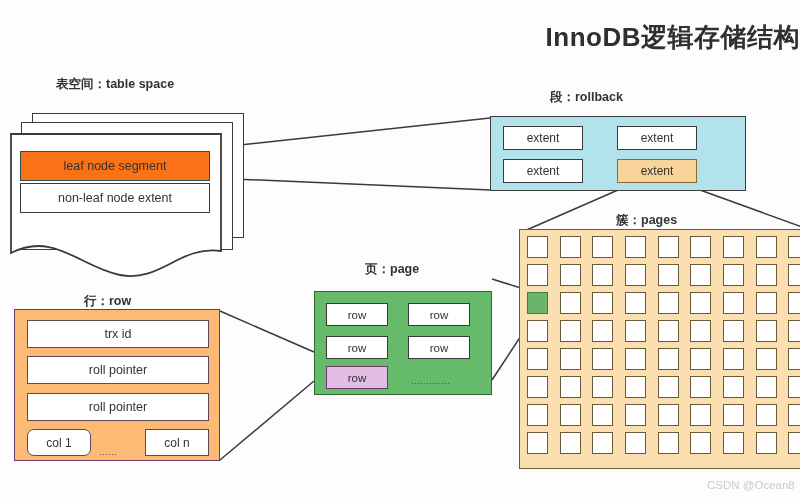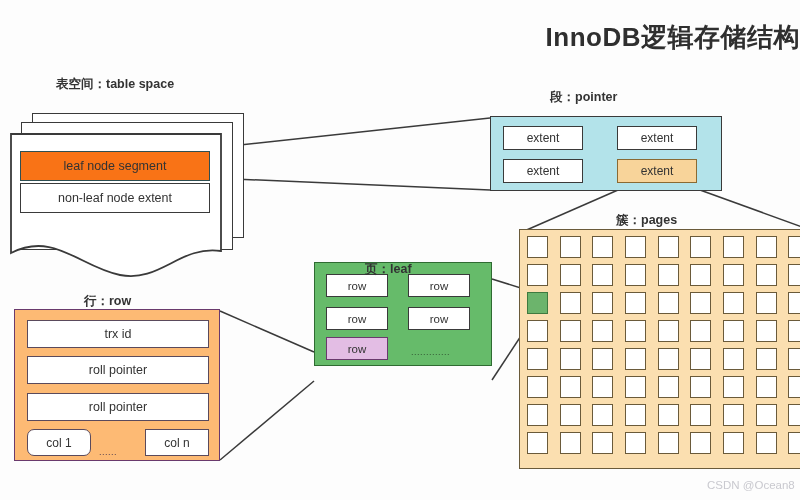--- a/index.html
+++ b/index.html
@@ -81,21 +81,21 @@
     font-size: 12.5px;
     z-index: 3;
   }
   #seg-leaf      { top: 18px;  background: #f97316; border-color: #2f4f52; }
   #seg-nonleaf   { top: 50px;  }
   #seg-rollback  { top: 85px;  }
 
   
   #segment-box {
     left: 490px; top: 116px;
-    width: 232px; height: 75px;
+    width: 256px; height: 75px;
     background: #b3e3ea;
     border: 1.8px solid #3a3a3a;
     box-sizing: border-box;
   }
   .extent-cell {
     position: absolute;
     width: 80px; height: 24px;
     box-sizing: border-box;
     border: 1.6px solid #3a3a3a;
     background: #ffffff;
@@ -130,21 +130,21 @@
     box-sizing: border-box;
     border: 1.7px solid #6a5a3a;
     background: #ffffff;
     width: 21px;
     height: 22px;
   }
   .page-cell.active { background: #6cb46c; border-color: #3f7a3f; }
 
   
   #page-box {
-    left: 314px; top: 262px;
+    left: 314px; top: 291px;
     width: 178px; height: 104px;
     background: #66bb6a;
     border: 1.8px solid #2f6b32;
     box-sizing: border-box;
   }
   .row-cell {
     position: absolute;
     width: 62px; height: 23px;
     box-sizing: border-box;
     border: 1.6px solid #3a3a3a;
@@ -263,21 +263,21 @@
 
     <div id="ts-front">
       <svg id="ts-front-svg" width="212" height="145" viewBox="0 0 212 145" xmlns="http://www.w3.org/2000/svg">
         <path d="M1,1 L211,1 L211,118 C170,112 150,150 110,142 C70,134 44,98 1,120 Z" fill="#ffffff" stroke="#3a3a3a" stroke-width="1.8"></path>
       </svg>
       <div class="seg-row" id="seg-leaf">leaf node segment</div>
       <div class="seg-row" id="seg-nonleaf">non-leaf node extent</div>
     </div>
   </div>
 
-  <div class="caption" style="left:550px; top:89px;">段：pointer</div>
+  <div class="caption" style="left:550px; top:89px;">段：rollback</div>
 
   <div class="node" id="segment-box">
     <div class="extent-cell" id="ext-c0">extent</div>
     <div class="extent-cell" id="ext-c1">extent</div>
     <div class="extent-cell" id="ext-c2">extent</div>
     <div class="extent-cell" id="ext-c3">extent</div>
   </div>
 
   <div class="caption" style="left:616px; top:212px;">簇：pages</div>
 
@@ -351,21 +351,21 @@
         <div class="page-cell"></div>
         <div class="page-cell"></div>
         <div class="page-cell"></div>
         <div class="page-cell"></div>
         <div class="page-cell"></div>
         <div class="page-cell"></div>
         <div class="page-cell"></div>
       </div>
   </div>
 
-  <div class="caption" style="left:365px; top:261px;">页：leaf</div>
+  <div class="caption" style="left:365px; top:261px;">页：page</div>
 
   <div class="node" id="page-box">
     <div class="row-cell" id="pg-r0">row</div>
     <div class="row-cell" id="pg-r1">row</div>
     <div class="row-cell" id="pg-r2">row</div>
     <div class="row-cell" id="pg-r3">row</div>
     <div class="row-cell" id="pg-r4">row</div>
     <div id="pg-dots">.............</div>
   </div>
 

